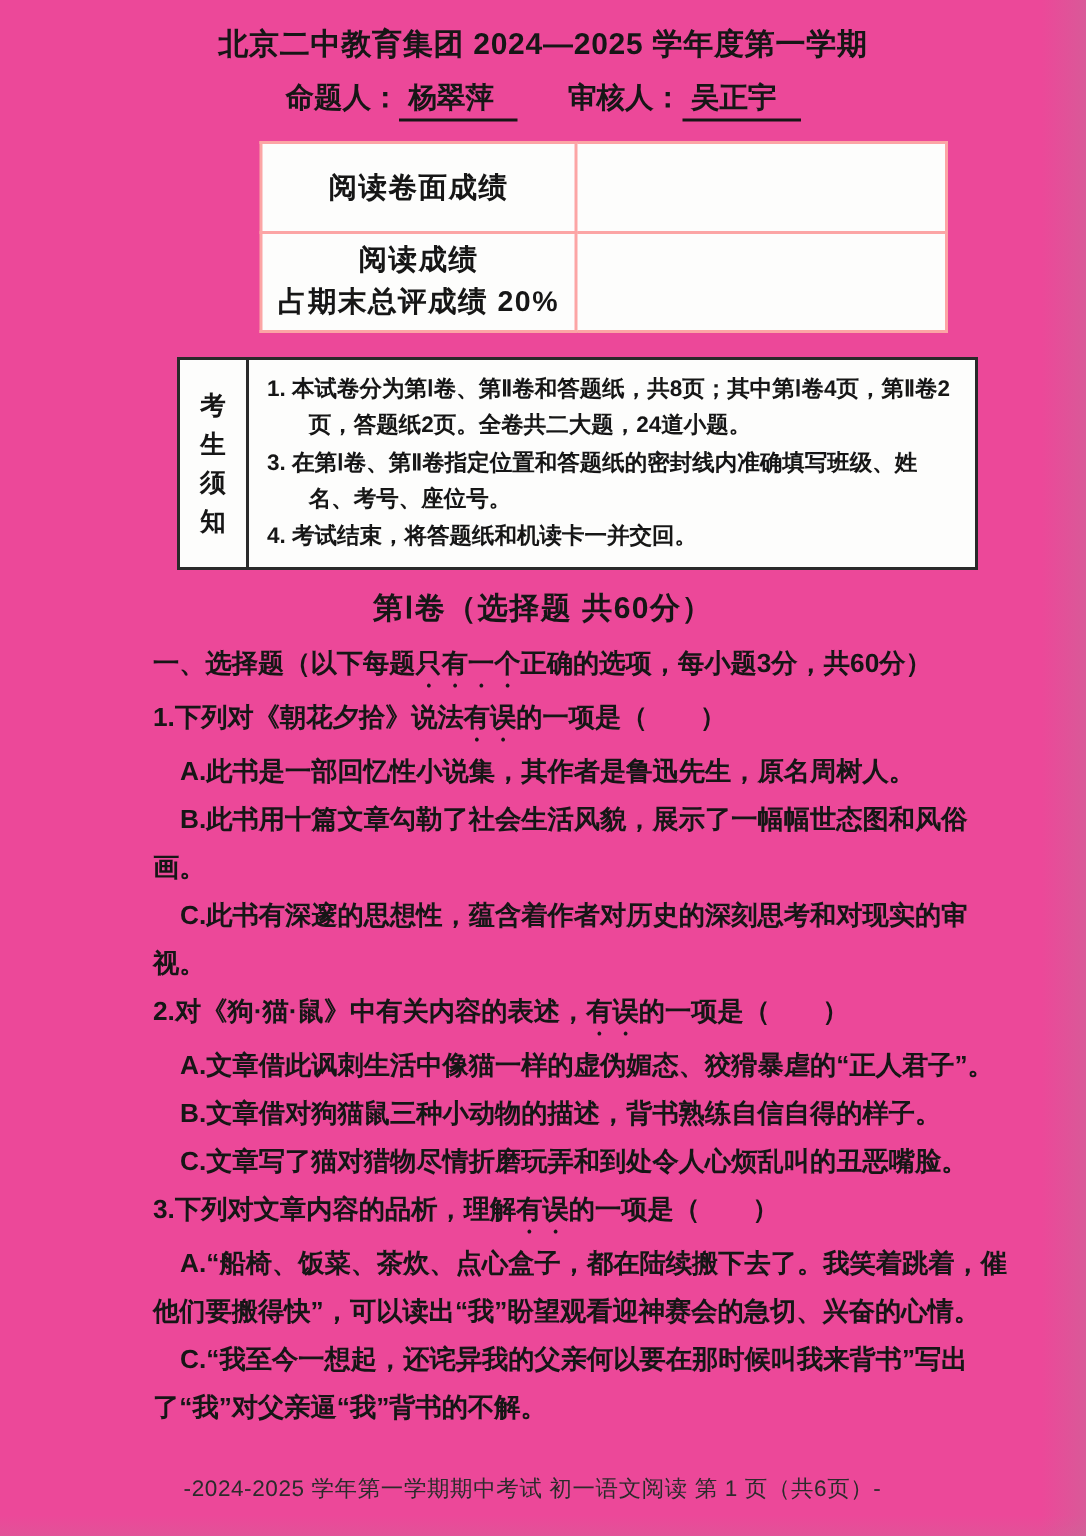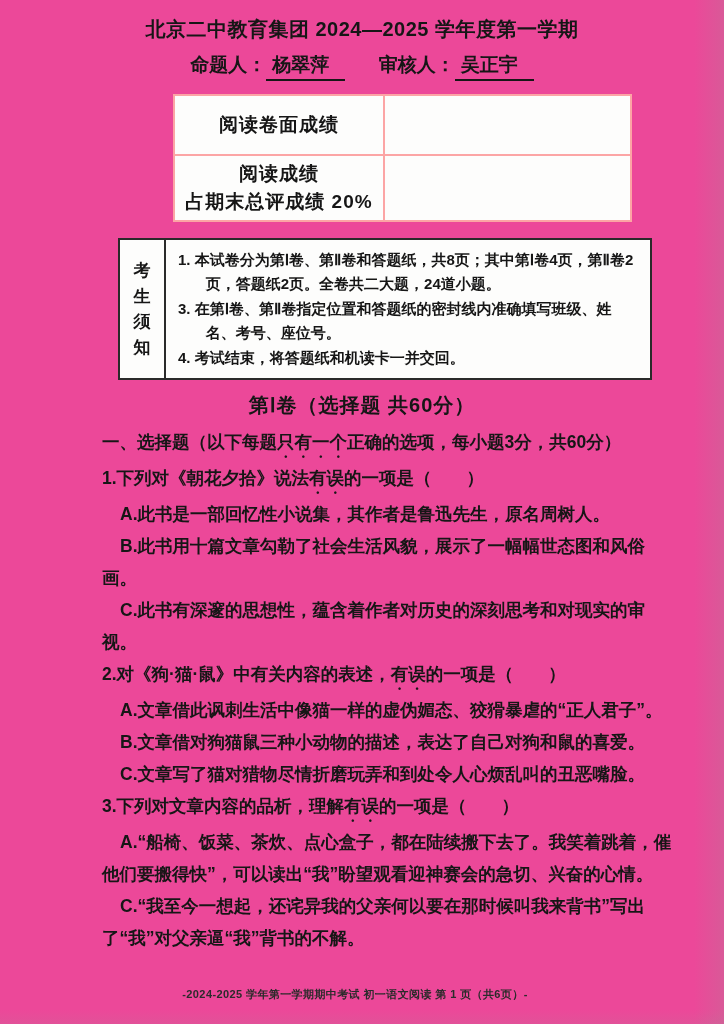--- a/index.html
+++ b/index.html
@@ -97,21 +97,21 @@
   .emph{
     -webkit-text-emphasis:filled dot #161616;
     -webkit-text-emphasis-position:under right;
     text-emphasis:filled dot #161616;
     text-emphasis-position:under right;
   }
 
   
   .footer{
     position:absolute;left:0;right:14px;bottom:22px;text-align:center;
-    font-size:11px;font-weight:700;color:#2b2b2b;letter-spacing:0.4px;
+    font-size:15px;font-weight:400;color:#2b2b2b;letter-spacing:0.4px;
   }
 </style>
 </head>
 <body>
 
 <div class="page">
 
   <div class="school-line">北京二中教育集团 2024—2025 学年度第一学期</div>
 
   <div class="persons">
@@ -151,21 +151,21 @@
   <div class="content">
     <p class="intro"><span>一、选择题（以下每题</span><span class="emph">只有一个</span><span>正确的选项，每小题3分，共60分）</span></p>
 
     <p class="stem"><span>1.下列对《朝花夕拾》说法</span><span class="emph">有误</span><span>的一项是（　　）</span></p>
     <p class="option">A.此书是一部回忆性小说集，其作者是鲁迅先生，原名周树人。</p>
     <p class="option">B.此书用十篇文章勾勒了社会生活风貌，展示了一幅幅世态图和风俗画。</p>
     <p class="option">C.此书有深邃的思想性，蕴含着作者对历史的深刻思考和对现实的审视。</p>
 
     <p class="stem"><span>2.对《狗·猫·鼠》中有关内容的表述，</span><span class="emph">有误</span><span>的一项是（　　）</span></p>
     <p class="option">A.文章借此讽刺生活中像猫一样的虚伪媚态、狡猾暴虐的“正人君子”。</p>
-    <p class="option">B.文章借对狗猫鼠三种小动物的描述，表达了自己对狗和鼠的喜爱。</p>
+    <p class="option">B.文章借对狗猫鼠三种小动物的描述，背书熟练自信自得的样子。</p>
     <p class="option">C.文章写了猫对猎物尽情折磨玩弄和到处令人心烦乱叫的丑恶嘴脸。</p>
 
     <p class="stem"><span>3.下列对文章内容的品析，理解</span><span class="emph">有误</span><span>的一项是（　　）</span></p>
     <p class="option">A.“船椅、饭菜、茶炊、点心盒子，都在陆续搬下去了。我笑着跳着，催他们要搬得快”，可以读出“我”盼望观看迎神赛会的急切、兴奋的心情。</p>
     <p class="option">C.“我至今一想起，还诧异我的父亲何以要在那时候叫我来背书”写出了“我”对父亲逼“我”背书的不解。</p>
   </div>
 
   <div class="footer">-2024-2025 学年第一学期期中考试  初一语文阅读  第 1 页（共6页）-</div>
 
   <div class="edge-shade-right"></div>

